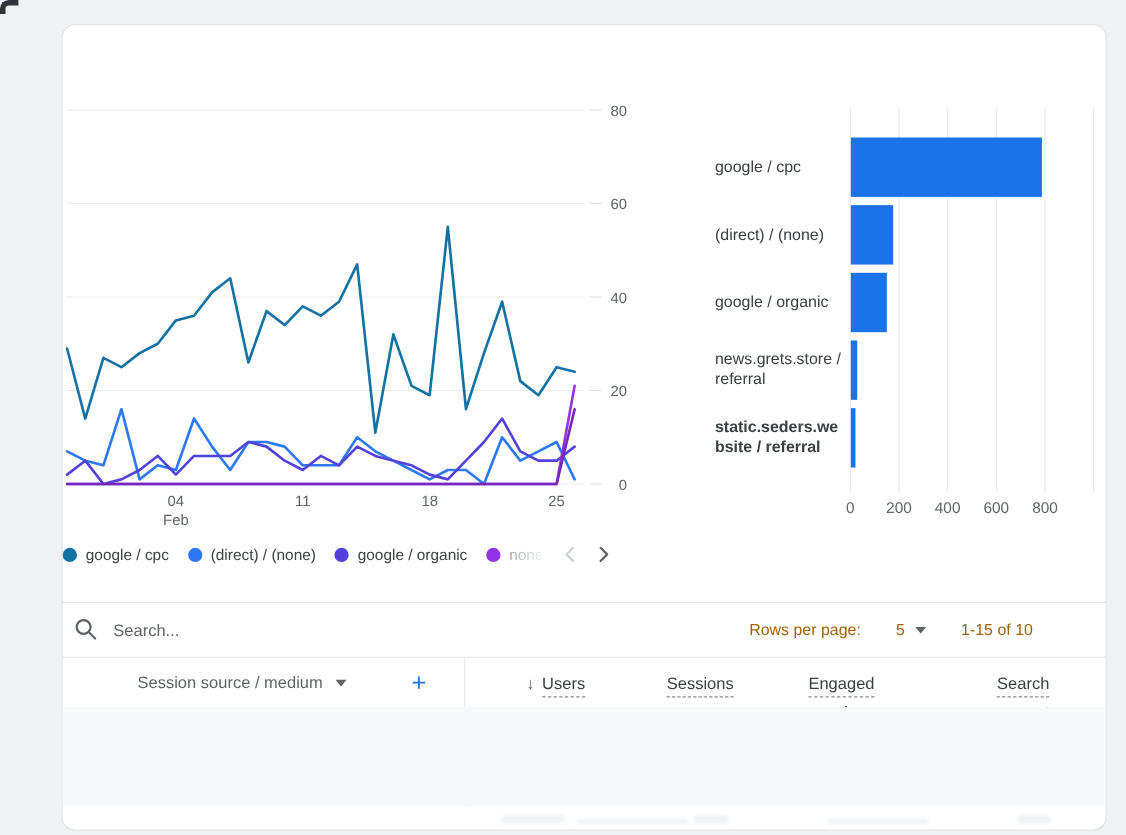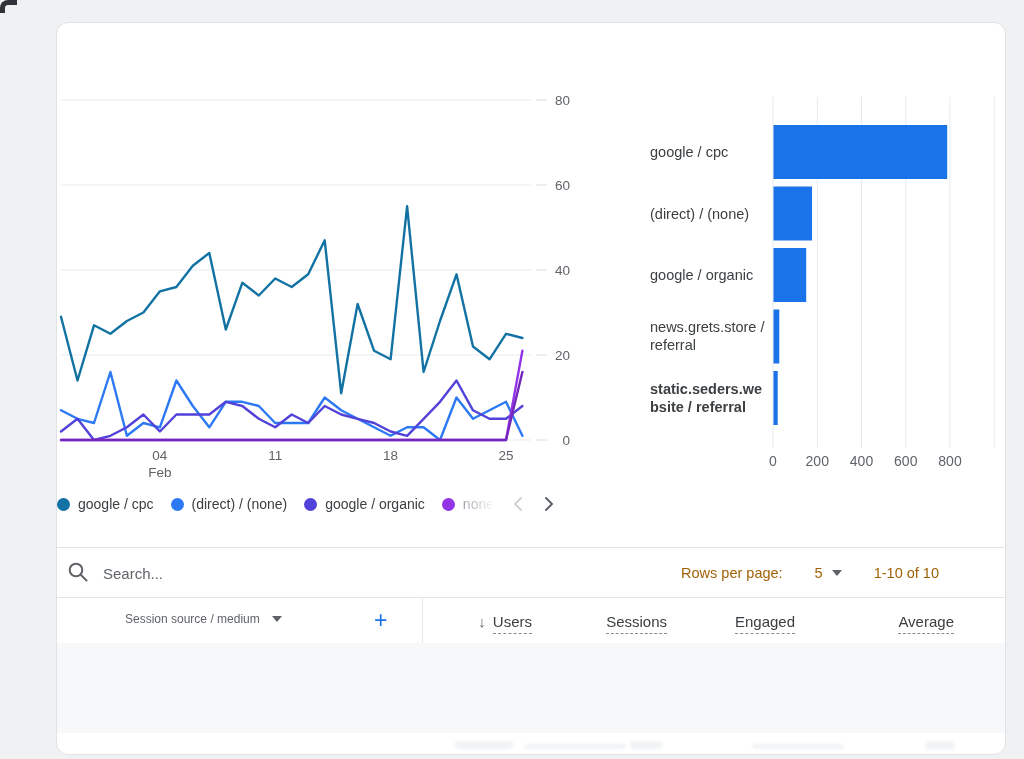--- a/index.html
+++ b/index.html
@@ -64,21 +64,21 @@
     align-items:center;gap:32px;font-size:14.5px;color:#a16207;
   }
   .rows-select{display:flex;align-items:center;gap:9px;cursor:pointer;}
   .caret-down{
     width:0;height:0;border-left:5px solid transparent;
     border-right:5px solid transparent;border-top:6px solid #5f6368;
   }
   
   #dim-header{
     position:absolute;left:125px;top:612px;display:flex;align-items:center;
-    gap:12px;font-size:12px;color:#5f6368;cursor:pointer;
+    gap:12px;font-size:15px;color:#5f6368;cursor:pointer;
   }
   #add-dimension{
     position:absolute;left:374px;top:606px;font-size:23px;color:#1a73e8;
     line-height:28px;cursor:pointer;font-weight:400;
   }
   .metric-col{position:absolute;top:612px;text-align:right;font-size:15px;color:#3c4043;}
   .metric-line{display:block;line-height:19px;margin-bottom:5px;text-align:right;white-space:nowrap;}
   .metric-line .u{
     border-bottom:1px dashed #868b90;padding-bottom:2px;display:inline-block;
   }
@@ -188,21 +188,21 @@
       <circle cx="9" cy="9" r="6.3" fill="none" stroke="#5f6368" stroke-width="2"></circle>
       <line x1="14" y1="14" x2="19.5" y2="19.5" stroke="#5f6368" stroke-width="2" stroke-linecap="round"></line>
     </svg>
     <input id="search-input" type="text" placeholder="Search..." style="">
     <div id="rows-area">
       <span>Rows per page:</span>
       <span class="rows-select">
         <span>5</span>
         <span class="caret-down"></span>
       </span>
-      <span>1-10 of 10</span>
+      <span>1-15 of 10</span>
     </div>
   </div>
   <div class="hdiv" style="top:597px;"></div>
 
   <div id="dim-header">
     <span>Session source / medium</span>
     <span class="caret-down"></span>
   </div>
   <div id="add-dimension">+</div>
   <div class="vdiv" style="left:422px;top:598px;height:135px;"></div>
@@ -212,21 +212,21 @@
         <span class="metric-line"><span class="sort-arrow">↓</span><span class="u">Users</span></span>
       </div>
       <div class="metric-col" style="right: 357px;">
         <span class="metric-line"><span class="u">Sessions</span></span>
       </div>
       <div class="metric-col" style="right: 229px;">
         <span class="metric-line"><span class="u">Engaged</span></span>
         <span class="metric-line"><span class="u">sessions</span></span>
       </div>
       <div class="metric-col" style="right: 70px;">
-        <span class="metric-line"><span class="u">Average</span></span>
+        <span class="metric-line"><span class="u">Search</span></span>
         <span class="metric-line"><span class="u">engagement</span></span>
         <span class="metric-line"><span class="u">time per</span></span>
         <span class="metric-line muted"><span class="u">session</span></span>
       </div>
     </div>
 
   <div id="body-area"></div>
   <div class="ghost" style="left:455px;top:741px;width:58px;height:8px;"></div>
   <div class="ghost" style="left:524px;top:744px;width:102px;height:5px;"></div>
   <div class="ghost" style="left:630px;top:741px;width:32px;height:8px;"></div>

